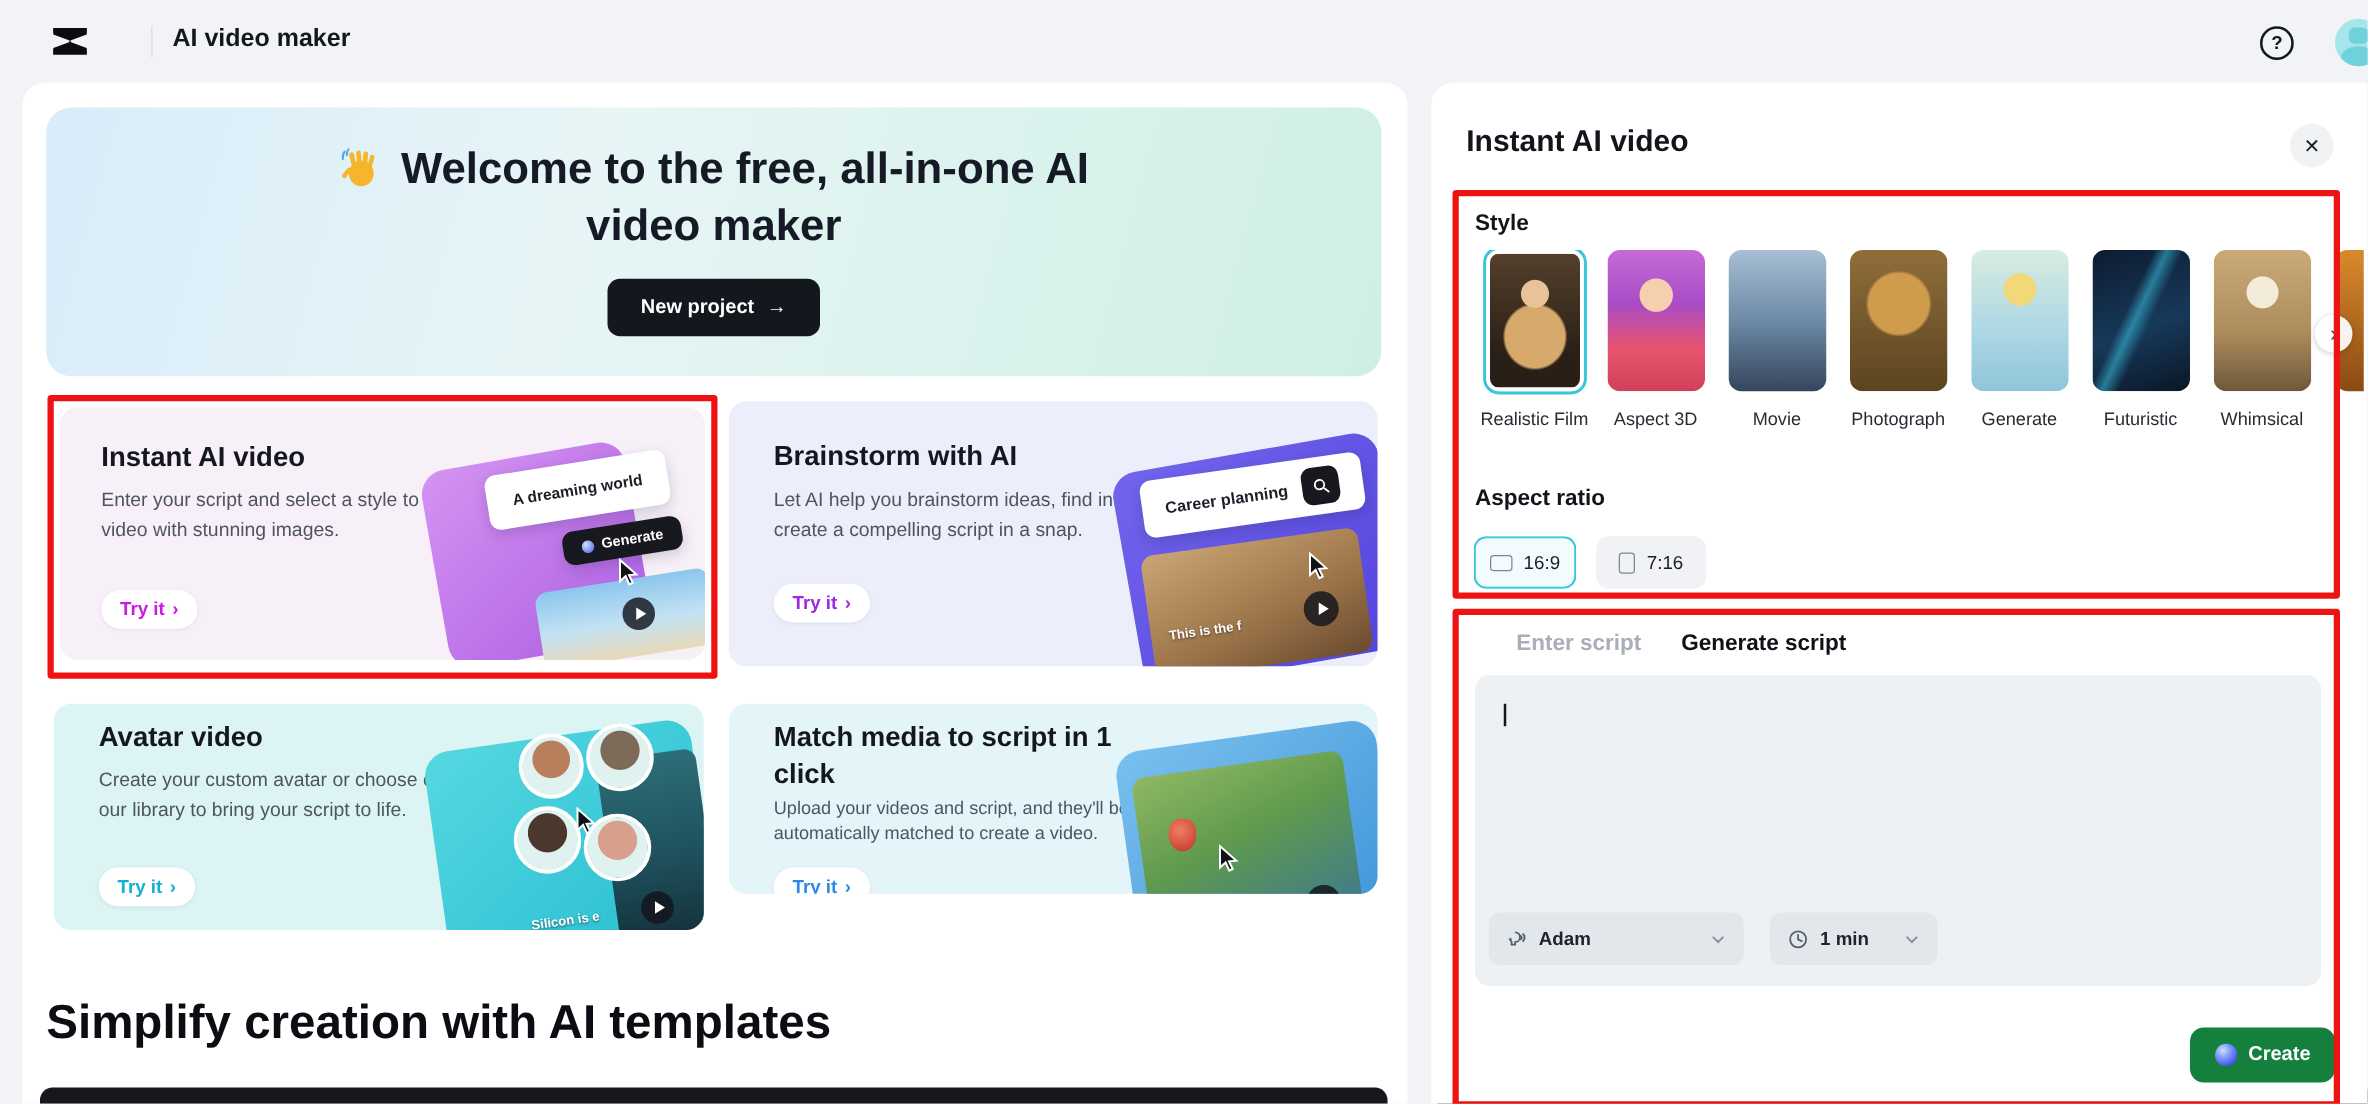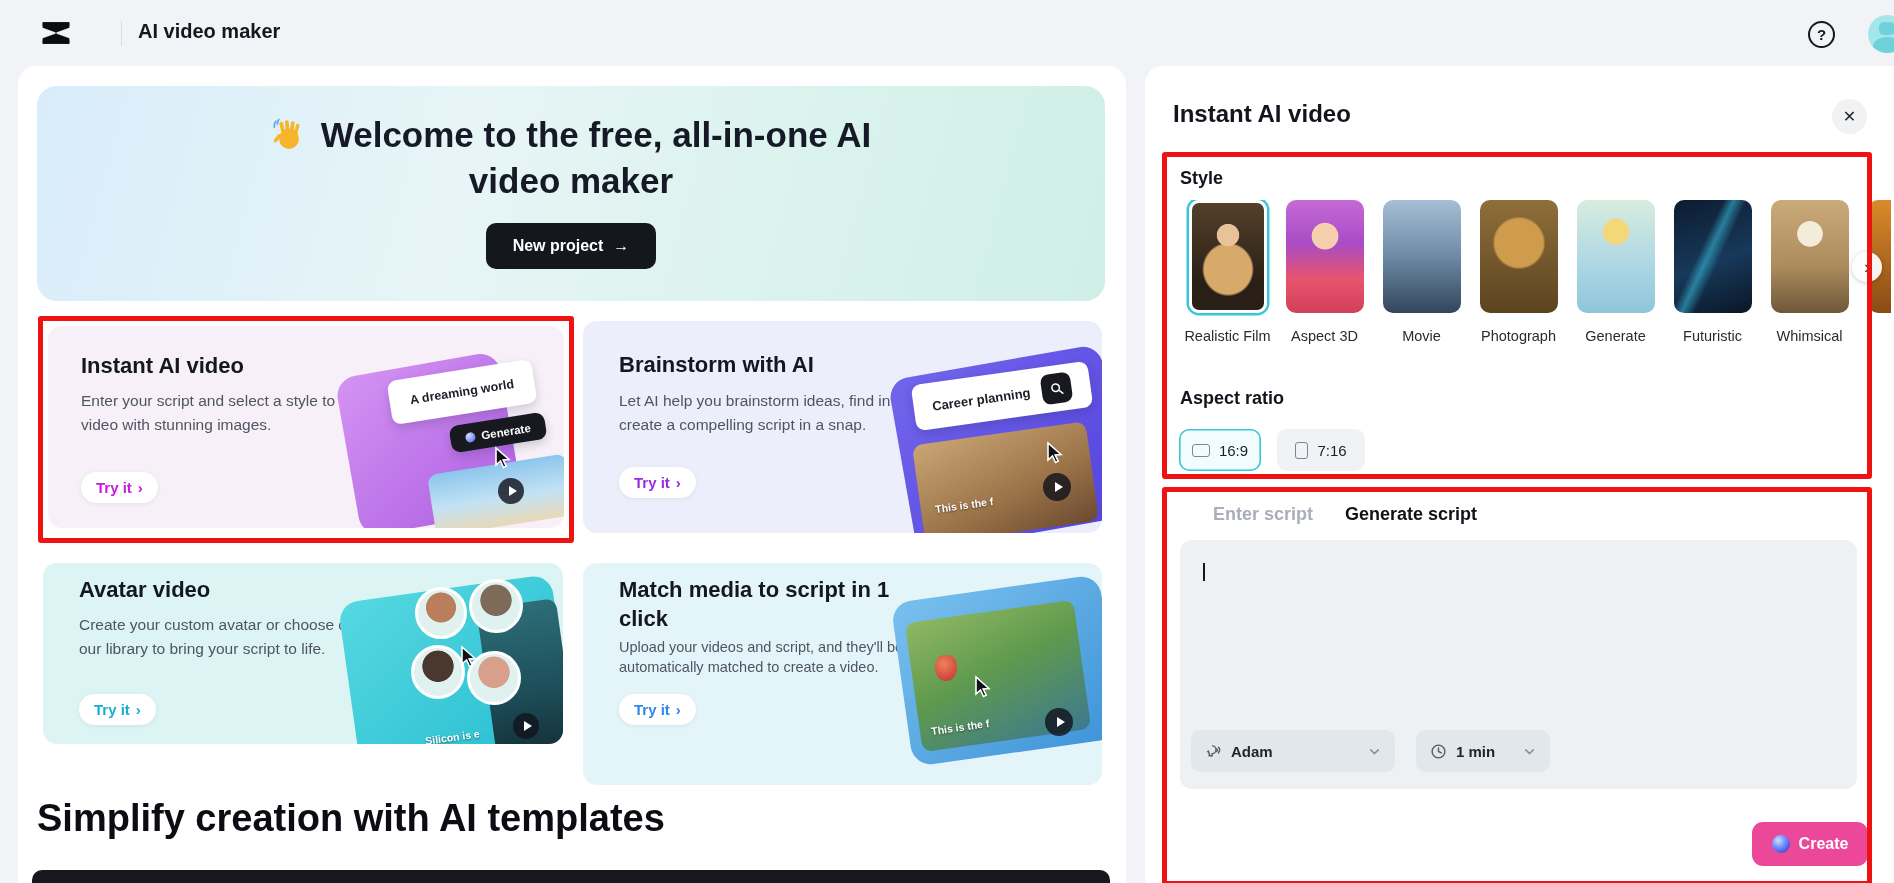--- a/index.html
+++ b/index.html
@@ -39,21 +39,21 @@
     display:flex;align-items:center;justify-content:center;font-size:12.5px;font-weight:700;color:#1c1f28;}
   .photo{position:absolute;border-radius:10px;}
   .play{position:absolute;border-radius:50%;background:rgba(18,20,28,.82);display:flex;align-items:center;justify-content:center;}
   .play .tri{width:0;height:0;border-style:solid;border-width:6px 0 6px 10px;border-color:transparent transparent transparent #fff;margin-left:3px;}
   .mini-caption{position:absolute;color:#fff;font-size:10.5px;font-weight:700;text-shadow:0 1px 2px rgba(0,0,0,.5);white-space:nowrap;}
   .cursor-icon{position:absolute;width:24px;height:24px;}
 
   #card-instant{left:48px;top:326px;width:516px;height:202px;background:#f8f0f8;}
   #card-brainstorm{left:583px;top:321px;width:519px;height:212px;background:#eceffb;}
   #card-avatar{left:43px;top:563px;width:520px;height:181px;background:#dcf5f4;}
-  #card-match{left:583px;top:563px;width:519px;height:222px;background:#e4f5fa;}
+  #card-match{left:583px;top:563px;width:519px;height:152px;background:#e4f5fa;}
 
   #section-heading{left:37px;top:797px;font-size:38px;font-weight:800;color:#0b0d13;}
   #templates-strip-left{left:32px;top:870px;width:1078px;height:13px;background:#17181d;border-radius:10px 10px 0 0;}
   #templates-strip-right{left:1150px;top:871px;width:744px;height:12px;background:#17181d;}
 
   
   #right-panel{left:1145px;top:66px;width:749px;height:817px;background:#ffffff;border-radius:18px 0 0 0;overflow:hidden;}
   #panel-title{left:1173px;top:100px;font-size:24px;font-weight:800;color:#13151d;}
   #close-btn{left:1832px;top:99px;width:35px;height:35px;border-radius:50%;background:#f1f2f4;border:none;
     display:flex;align-items:center;justify-content:center;font-size:16px;color:#1c1f28;cursor:pointer;}
@@ -98,21 +98,21 @@
   #script-box{left:1180px;top:540px;width:677px;height:249px;background:#edf1f4;border-radius:12px;cursor:text;}
   #script-text{position:absolute;left:22px;top:20px;width:630px;font-size:17px;line-height:26px;color:#2a2f3a;}
   #script-text .caret{display:inline-block;width:1.5px;height:18px;background:#15171f;vertical-align:-3px;margin-left:1px;}
 
   .dd{position:absolute;top:730px;height:42px;background:#e2e7ec;border-radius:9px;display:flex;align-items:center;
     padding:0 14px;box-sizing:border-box;gap:9px;font-size:15px;font-weight:700;color:#20242e;cursor:pointer;border:none;}
   #voice-dd{left:1191px;width:204px;}
   #duration-dd{left:1416px;width:134px;}
   .dd .spacer{flex:1;}
 
-  #create-btn{left:1752px;top:822px;width:116px;height:44px;background:#ec4899;border-radius:11px;border:none;
+  #create-btn{left:1752px;top:822px;width:116px;height:44px;background:#15803d;border-radius:11px;border:none;
     display:flex;align-items:center;justify-content:center;gap:9px;color:#fff;font-size:16px;font-weight:700;cursor:pointer;}
   #create-orb{width:18px;height:18px;border-radius:50%;
     background:radial-gradient(circle at 35% 30%,#cfe0ff 0%,#7d9bff 35%,#4a5ce8 70%,#232a66 100%);}
 
   
   .annotation{position:absolute;border:5px solid #ee1212;border-radius:3px;pointer-events:none;z-index:30;}
   #ann-card{left:38px;top:316px;width:526px;height:217px;}
   #ann-style{left:1162px;top:152px;width:700px;height:317px;}
   #ann-script{left:1162px;top:487px;width:700px;height:389px;}
 </style>

